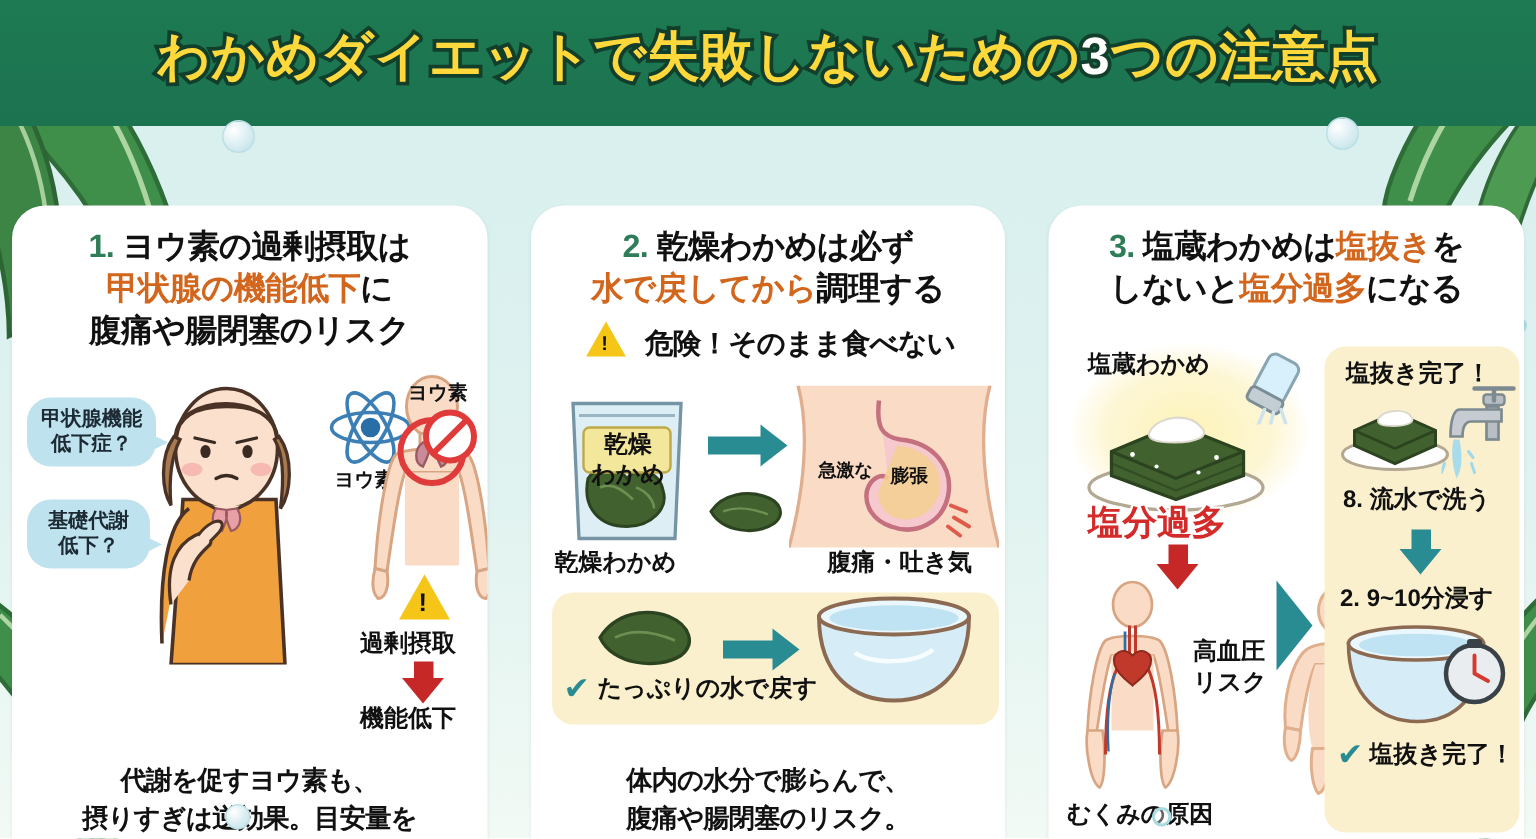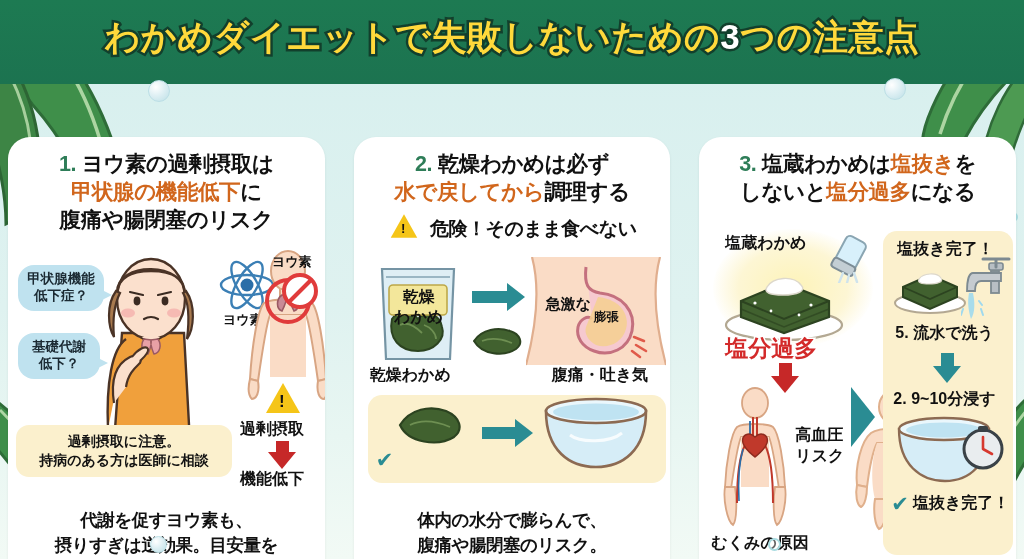--- a/index.html
+++ b/index.html
@@ -233,22 +233,20 @@
       <svg class="art" style="left:272px;top:134px;" width="40" height="40" viewBox="0 0 40 40">
         <circle cx="20" cy="20" r="16" fill="#fff" stroke="#e03b3b" stroke-width="4"></circle>
         <line x1="9" y1="31" x2="31" y2="9" stroke="#e03b3b" stroke-width="4"></line>
       </svg>
 
       <div class="warn-tri" style="position:absolute;left:258px;top:246px;"></div>
       <div class="lbl big" style="position:absolute;left:232px;top:282px;">過剰摂取</div>
       <div class="arrow-d red" style="position:absolute;left:268px;top:304px;height:12px;"></div>
       <div class="lbl big" style="position:absolute;left:232px;top:332px;">機能低下</div>
 
-      <div class="callout" style="left:8px;top:288px;width:216px;">過剰摂取に注意。
-持病のある方は医師に相談</div>
 
       <div class="p-foot" style="white-space:pre-line;">代謝を促すヨウ素も、
 摂りすぎは逆効果。目安量を
 守り、バランスの良い食事を。</div>
     </div>
 
     <div class="panel">
       <div class="p-head">
         <span class="idx">2.</span>
         <span>乾燥わかめは必ず</span><br>
@@ -279,38 +277,39 @@
 
       <div class="arrow-r" style="position:absolute;left:118px;top:154px;width:36px;"></div>
 
       <svg class="art" style="left:172px;top:120px;" width="140" height="110" viewBox="0 0 140 110">
         <path d="M6 0 C 14 30, 10 70, 0 108 L140 108 C 130 70, 126 30, 134 0 Z" fill="#fadcc6"></path>
         <path d="M6 0 C 14 30, 10 70, 0 108 M134 0 C 126 30, 130 70, 140 108" stroke="#e0ae8e" stroke-width="2.2" fill="none"></path>
         <path d="M60 10 C 58 28, 62 34, 74 36 C 96 38, 110 54, 106 74 C 102 92, 84 100, 68 94 C 56 90, 50 80, 52 70 C 54 62, 62 58, 66 62" fill="#f6c9cf" stroke="#c4707e" stroke-width="3"></path>
         <path d="M72 40 C 94 42, 104 58, 100 72 C 96 86, 82 92, 70 88 C 62 84, 58 76, 60 70" fill="#f5d08f" opacity="0.85"></path>
         <path d="M108 80 L118 84 M110 88 L120 94 M106 94 L114 100" stroke="#e05a4a" stroke-width="2.6" stroke-linecap="round"></path>
       </svg>
-      <div class="lbl" style="position:absolute;left:192px;top:158px;font-size:15px;">急激な</div>
+      <div class="lbl" style="position:absolute;left:192px;top:168px;font-size:12px;">急激な</div>
       <div class="lbl" style="position:absolute;left:240px;top:172px;font-size:12.5px;">膨張</div>
       <div class="lbl big" style="position:absolute;left:198px;top:228px;">腹痛・吐き気</div>
 
       <div class="ybox" style="left:14px;top:258px;width:298px;height:88px;"></div>
       <svg class="art" style="left:42px;top:264px;" width="70" height="44" viewBox="0 0 70 44">
         <path d="M4 24 C 14 8, 34 4, 50 10 C 64 16, 68 28, 58 36 C 42 46, 12 42, 4 24 Z" fill="#41612f" stroke="#2c4320" stroke-width="2.2"></path>
         <path d="M14 24 C 26 18, 40 20, 54 26" stroke="#6e8f52" stroke-width="1.8" fill="none"></path>
       </svg>
       <div class="arrow-r" style="position:absolute;left:128px;top:290px;width:34px;"></div>
       <svg class="art" style="left:186px;top:258px;" width="112" height="78" viewBox="0 0 112 78">
         <path d="M6 16 C 6 56, 30 72, 56 72 C 82 72, 106 56, 106 16 Z" fill="#d6edf7" stroke="#8c6a52" stroke-width="2.6"></path>
         <ellipse cx="56" cy="16" rx="50" ry="12" fill="#eaf7fc" stroke="#8c6a52" stroke-width="2.6"></ellipse>
         <ellipse cx="56" cy="17" rx="43" ry="8.5" fill="#bfe3f2"></ellipse>
         <path d="M30 40 C 40 48, 70 48, 82 38" stroke="#ffffff" stroke-width="3" fill="none" opacity="0.8"></path>
       </svg>
       <div style="position:absolute;left:22px;top:312px;display:flex;align-items:center;gap:5px;">
         <span class="check">✔</span>
+        <span class="lbl big">たっぷりの水で戻す</span>
       </div>
 
       <div class="p-foot" style="white-space:pre-line;">体内の水分で膨らんで、
 腹痛や腸閉塞のリスク。
 少量でも必ず戻して。</div>
     </div>
 
     <div class="panel">
       <div class="p-head">
         <span class="idx">3.</span>
@@ -385,21 +384,21 @@
       </svg>
 
       <svg class="art" style="left:262px;top:120px;" width="52" height="66" viewBox="0 0 52 66">
         <rect x="30" y="14" width="8" height="22" fill="#b8bfc4" stroke="#7d8a91" stroke-width="1.8"></rect>
         <path d="M12 16 L40 16 L40 24 L20 24 C 16 24, 14 28, 14 34 L6 34 C 6 24, 8 16, 12 16 Z" fill="#c5cbd0" stroke="#7d8a91" stroke-width="1.8"></path>
         <rect x="28" y="6" width="14" height="7" rx="2" fill="#b8bfc4" stroke="#7d8a91" stroke-width="1.6"></rect>
         <path d="M22 2 L48 2 M35 2 L35 10" stroke="#7d8a91" stroke-width="3" stroke-linecap="round"></path>
         <path d="M8 36 C 6 46, 8 56, 10 62 C 14 56, 14 46, 12 36 Z" fill="#9fd9ee" opacity="0.9"></path>
         <path d="M2 52 L0 58 M20 52 L22 58 M18 44 L21 48" stroke="#9fd9ee" stroke-width="2" stroke-linecap="round"></path>
       </svg>
-      <div class="lbl big" style="position:absolute;left:196px;top:186px;">5. 流水で洗う</div>
+      <div class="lbl big" style="position:absolute;left:196px;top:186px;">8. 流水で洗う</div>
 
       <div class="arrow-d" style="position:absolute;left:242px;top:216px;height:14px;"></div>
 
       <div class="lbl big" style="position:absolute;left:194px;top:252px;">2. 9~10分浸す</div>
       <svg class="art" style="left:196px;top:278px;" width="112" height="74" viewBox="0 0 112 74">
         <path d="M4 14 C 4 50, 26 66, 50 66 C 74 66, 94 50, 94 14 Z" fill="#d6edf7" stroke="#8c6a52" stroke-width="2.4"></path>
         <ellipse cx="49" cy="14" rx="45" ry="11" fill="#eaf7fc" stroke="#8c6a52" stroke-width="2.4"></ellipse>
         <ellipse cx="49" cy="15" rx="38" ry="7.5" fill="#bfe3f2"></ellipse>
         <circle cx="88" cy="34" r="19" fill="#e9edef" stroke="#3a4247" stroke-width="3"></circle>
         <rect x="83" y="11" width="10" height="6" rx="2" fill="#3a4247"></rect>

